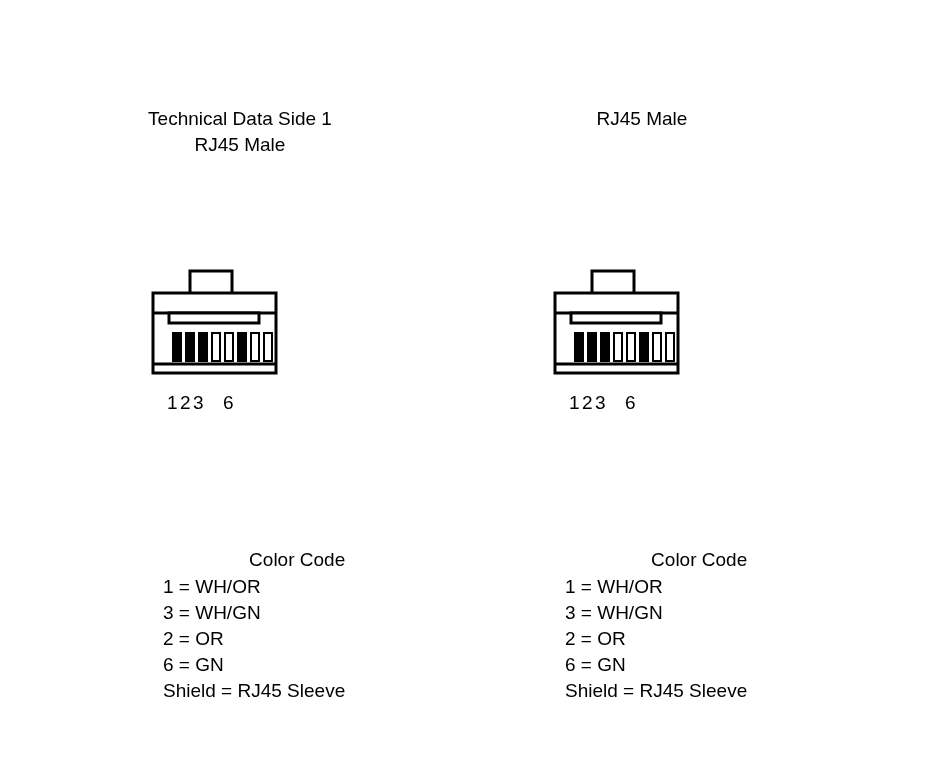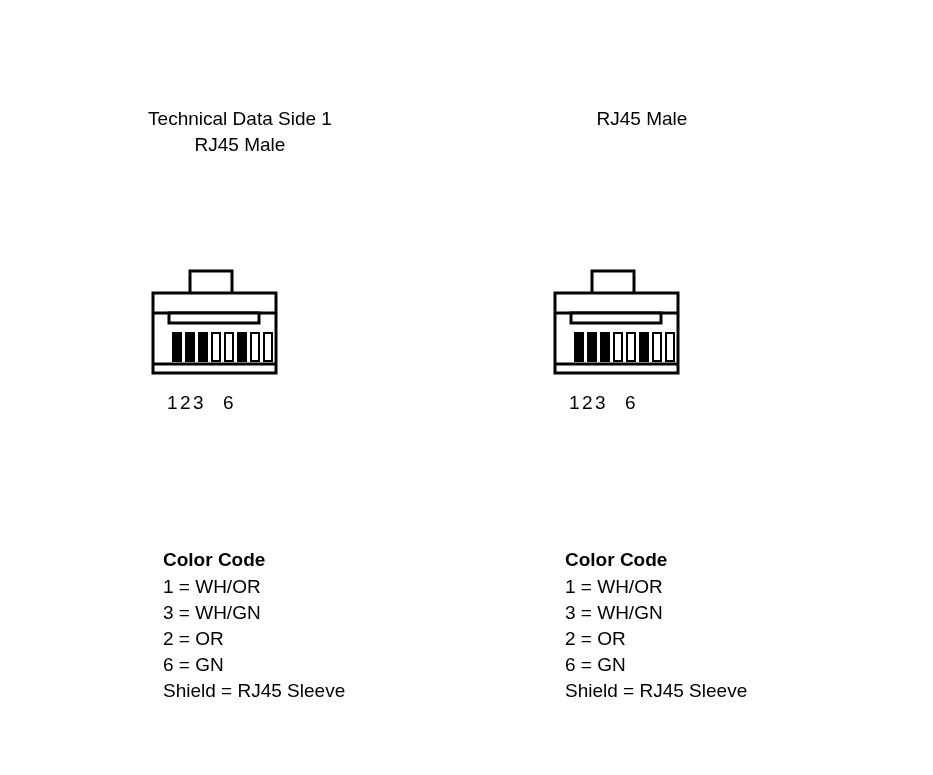--- a/index.html
+++ b/index.html
@@ -65,22 +65,23 @@
 
   
   .color-code {
     position: absolute;
     top: 503px;
     left: 103px;
     font-size: 19px;
     line-height: 26px;
   }
   .cc-title {
-    font-weight: bold;
+    font-weight: normal;
     margin-bottom: 1px;
+    text-align: right;
   }
   .cc-line { white-space: pre; }
 </style>
 </head>
 <body>
 
 <div class="panel" id="panel-side1">
 
   <div class="heading">
     <span>Technical Data Side 1</span>

